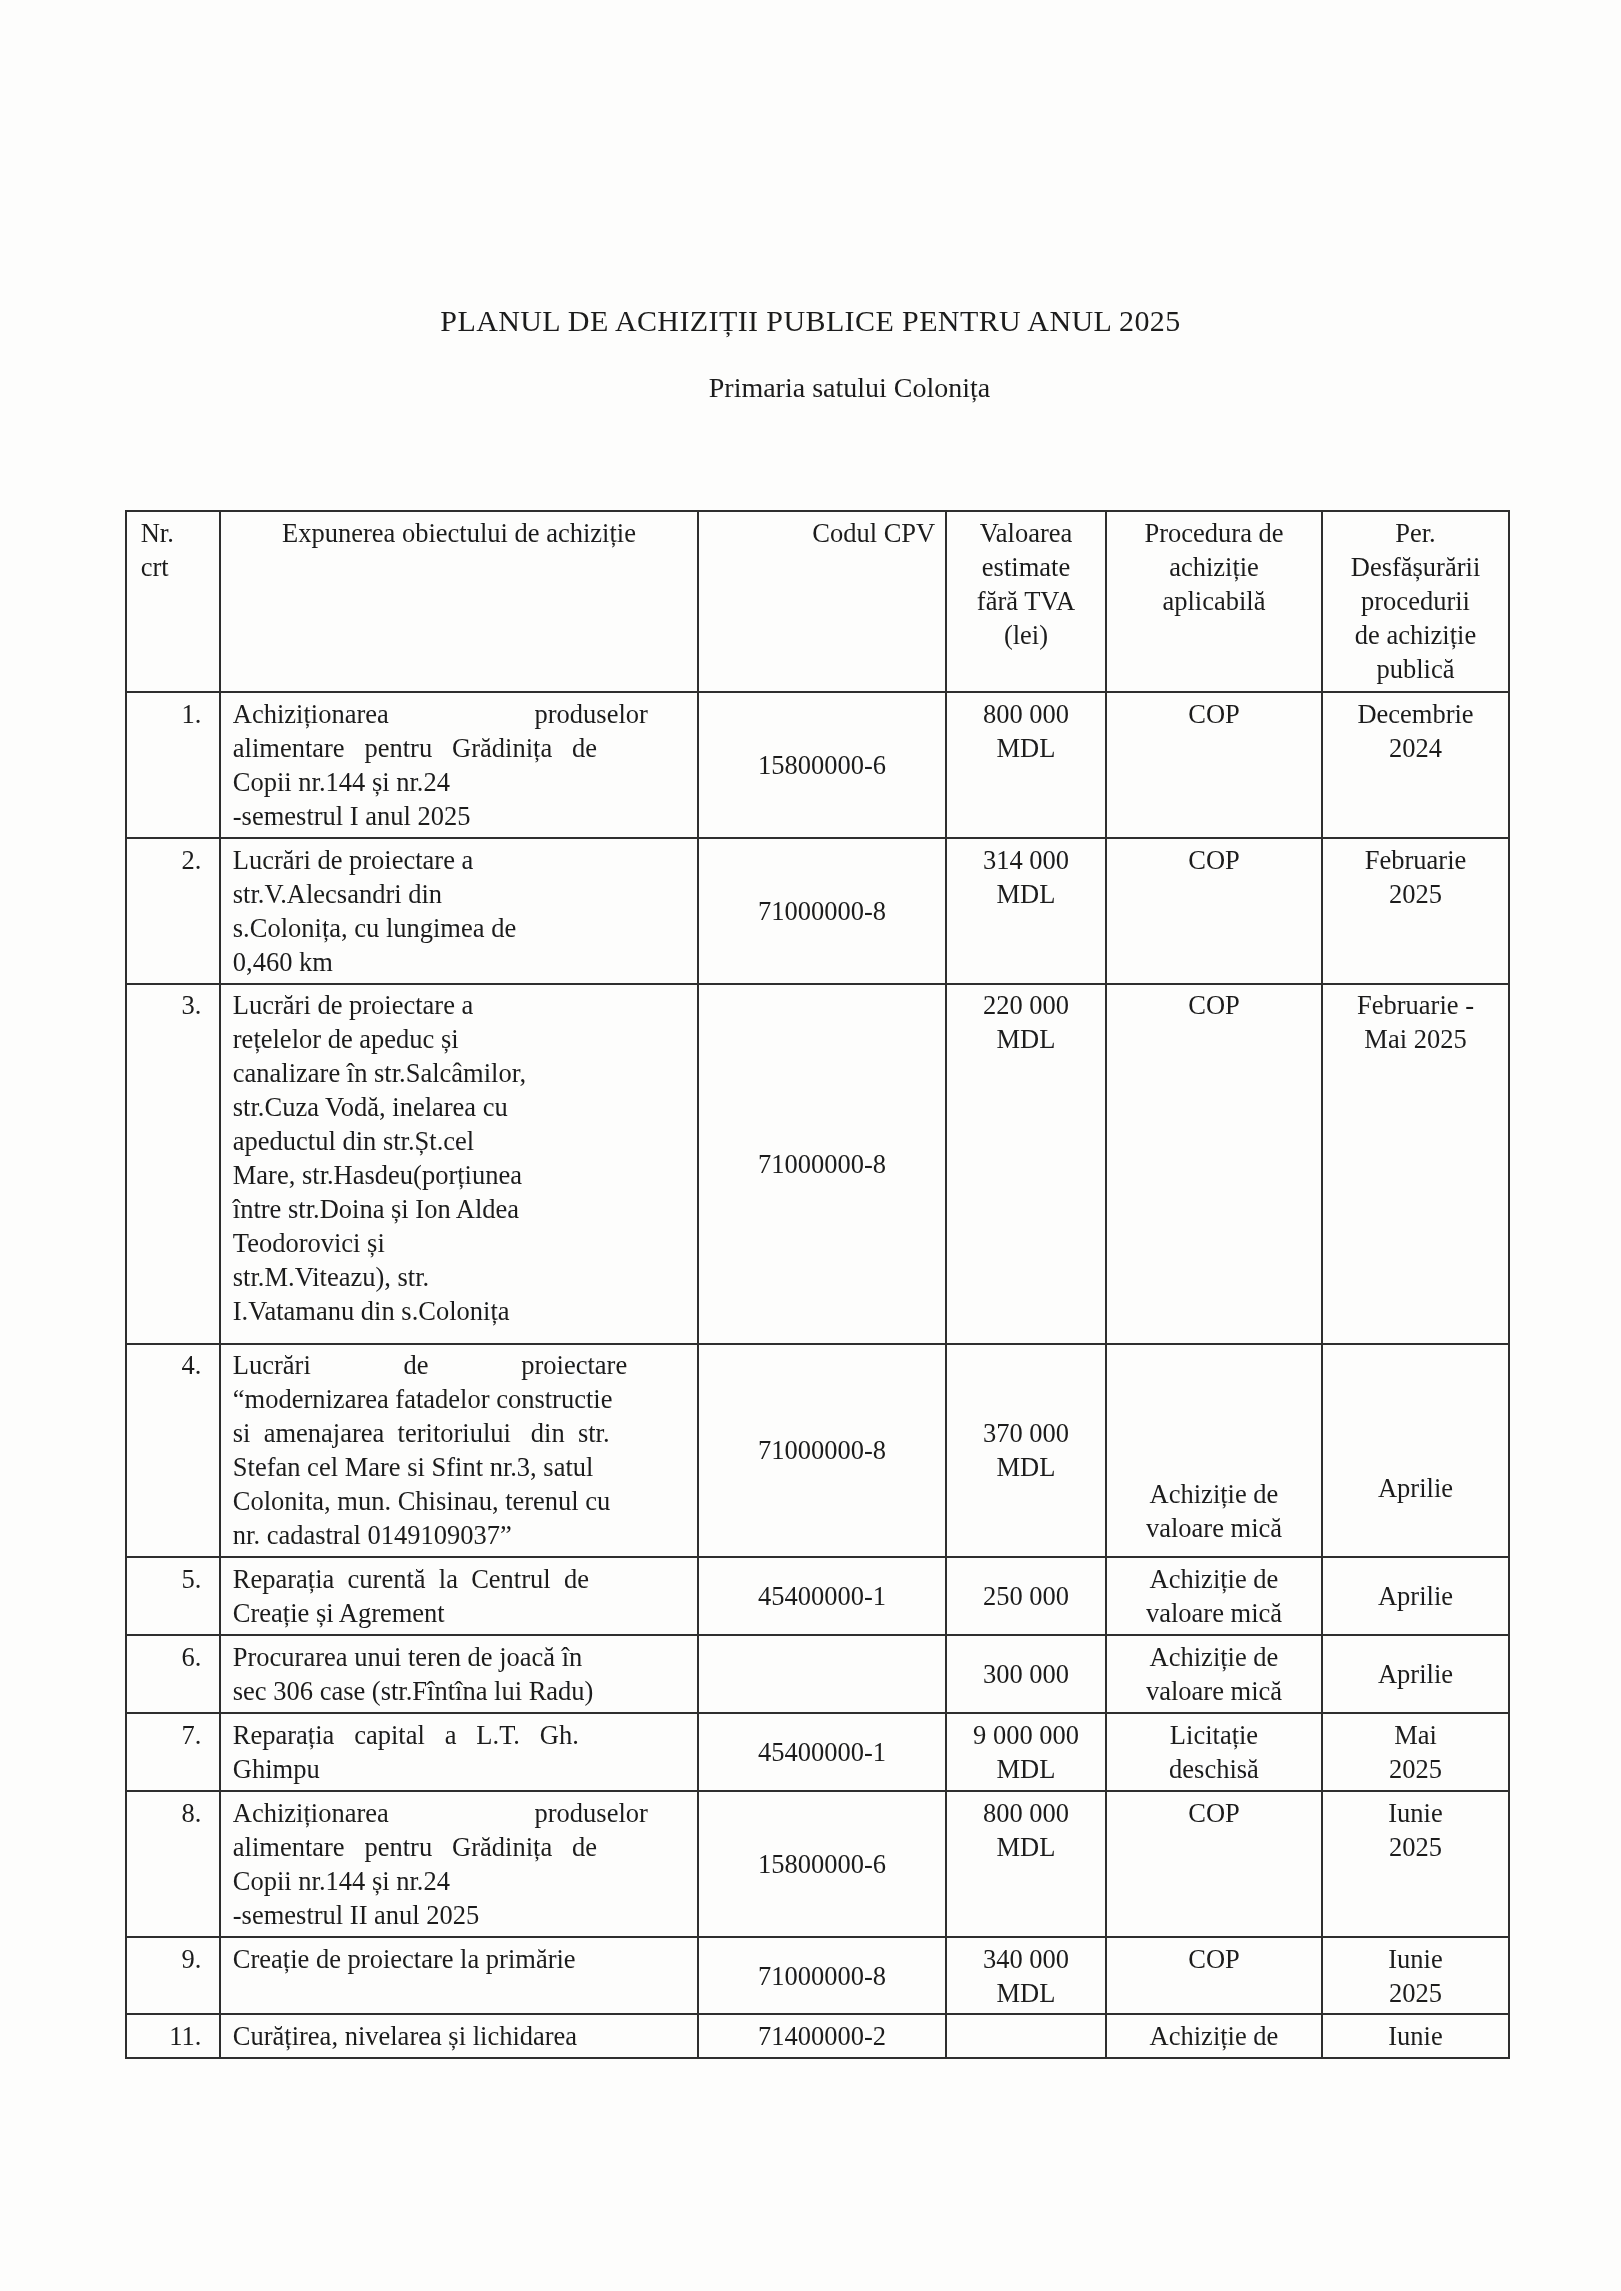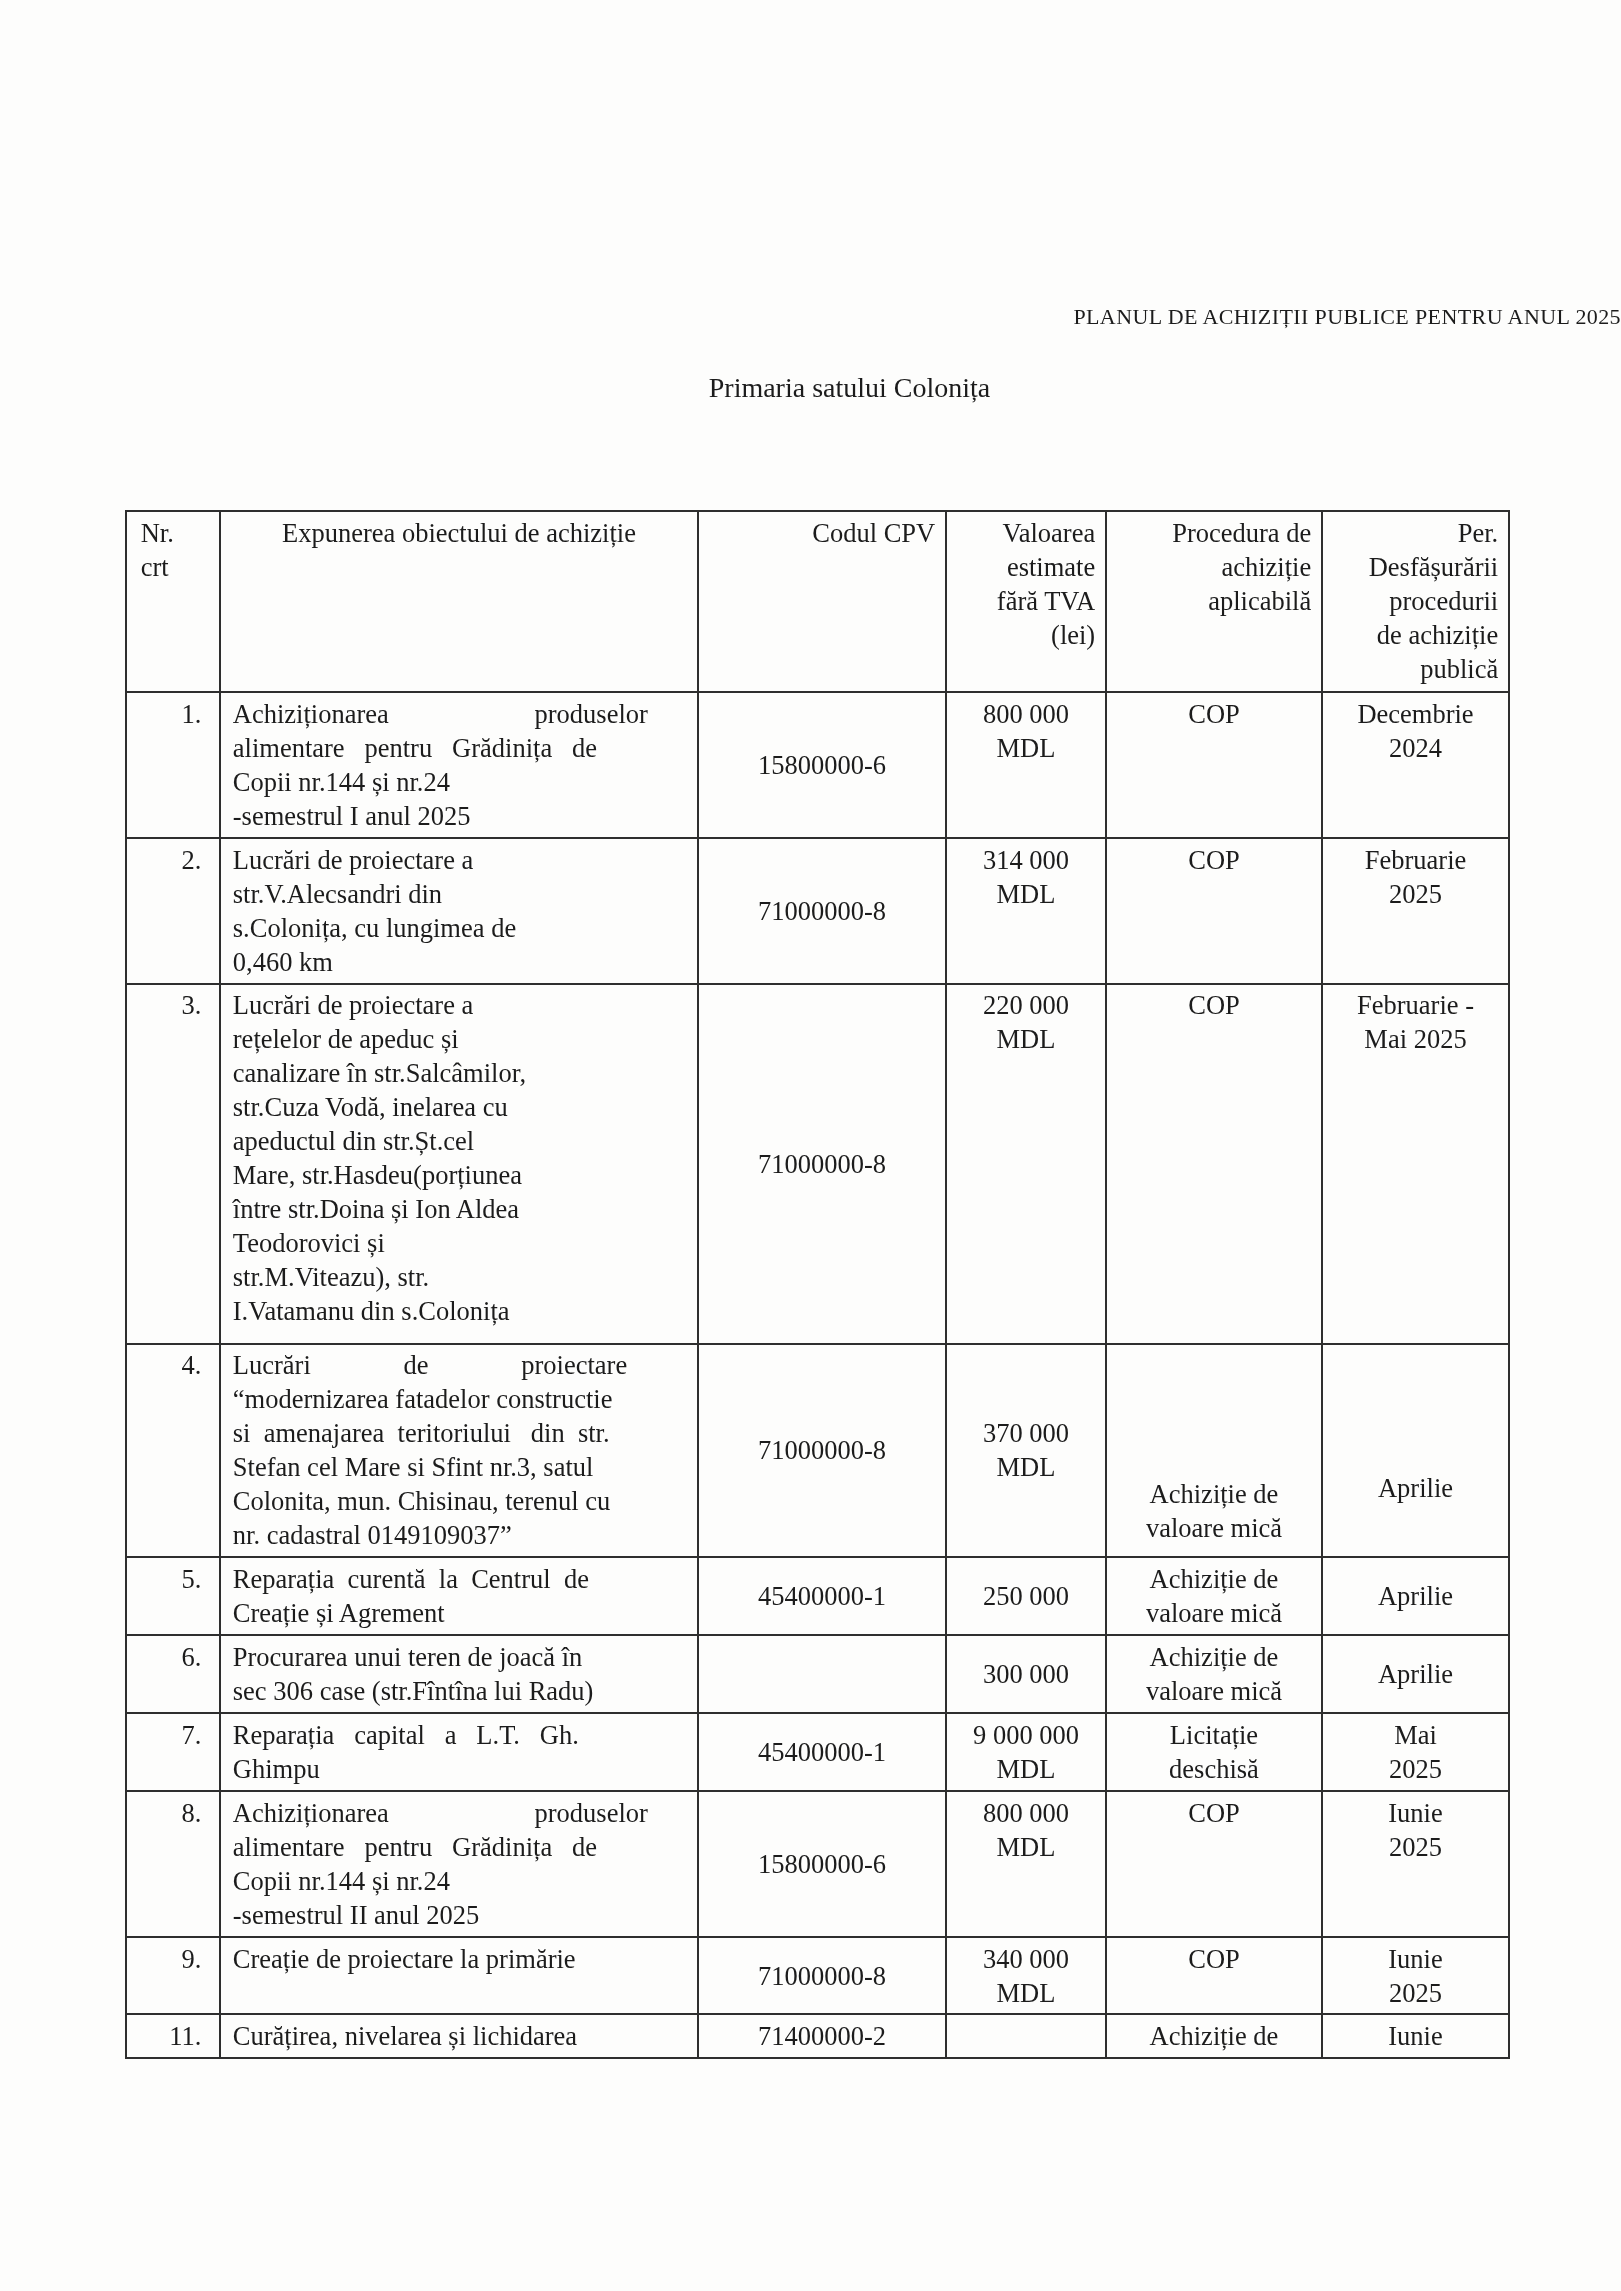--- a/index.html
+++ b/index.html
@@ -6,22 +6,22 @@
   .page {
     position:relative;
     width:1621px; height:2292px;
     background:#fdfdfc;
     font-family:"Liberation Serif","DejaVu Serif",serif;
     color:#1c1c1c;
     overflow:hidden;
   }
   .doc-title {
     position:absolute; top:304px; left:0; width:100%;
-    text-align:right;
-    font-size:22px; letter-spacing:0.4px;
+    text-align:center;
+    font-size:30px; letter-spacing:0.4px;
     white-space:pre-wrap;
   }
   .doc-subtitle {
     position:absolute; top:372px; left:39px; width:100%;
     text-align:center;
     font-size:28px;
     white-space:pre-wrap;
   }
   table.plan {
     position:absolute; top:510px; left:125px;
@@ -36,21 +36,21 @@
     font-weight:normal;
     vertical-align:top;
     white-space:pre-wrap;
     padding:3.9px 9.8px;
     overflow:hidden;
   }
   
   .plan th.h-nr   { text-align:left;  padding-left:13.7px; }
   .plan th.h-desc { text-align:center; }
   .plan th.h-cpv  { text-align:right; padding-left:13.7px; }
-  .plan th.h-value, .plan th.h-proc, .plan th.h-period { text-align:right; }
+  .plan th.h-value, .plan th.h-proc, .plan th.h-period { text-align:center; }
   
   .plan td.c-nr   { text-align:right; padding-right:17.6px; }
   .plan td.c-desc { text-align:left; padding-left:11.8px; padding-right:7.8px; }
   .plan td.c-cpv  { text-align:center; vertical-align:middle; }
   .plan td.c-value, .plan td.c-proc, .plan td.c-period { text-align:center; }
   
   tr.vmid td.c-value, tr.vmid td.c-proc, tr.vmid td.c-period { vertical-align:middle;margin-top:23px; }
   tr.row4 td.c-proc   { vertical-align:bottom; padding-bottom:11.8px; }
   tr.row4 td.c-period { vertical-align:bottom; padding-bottom:51px; }
 </style>

